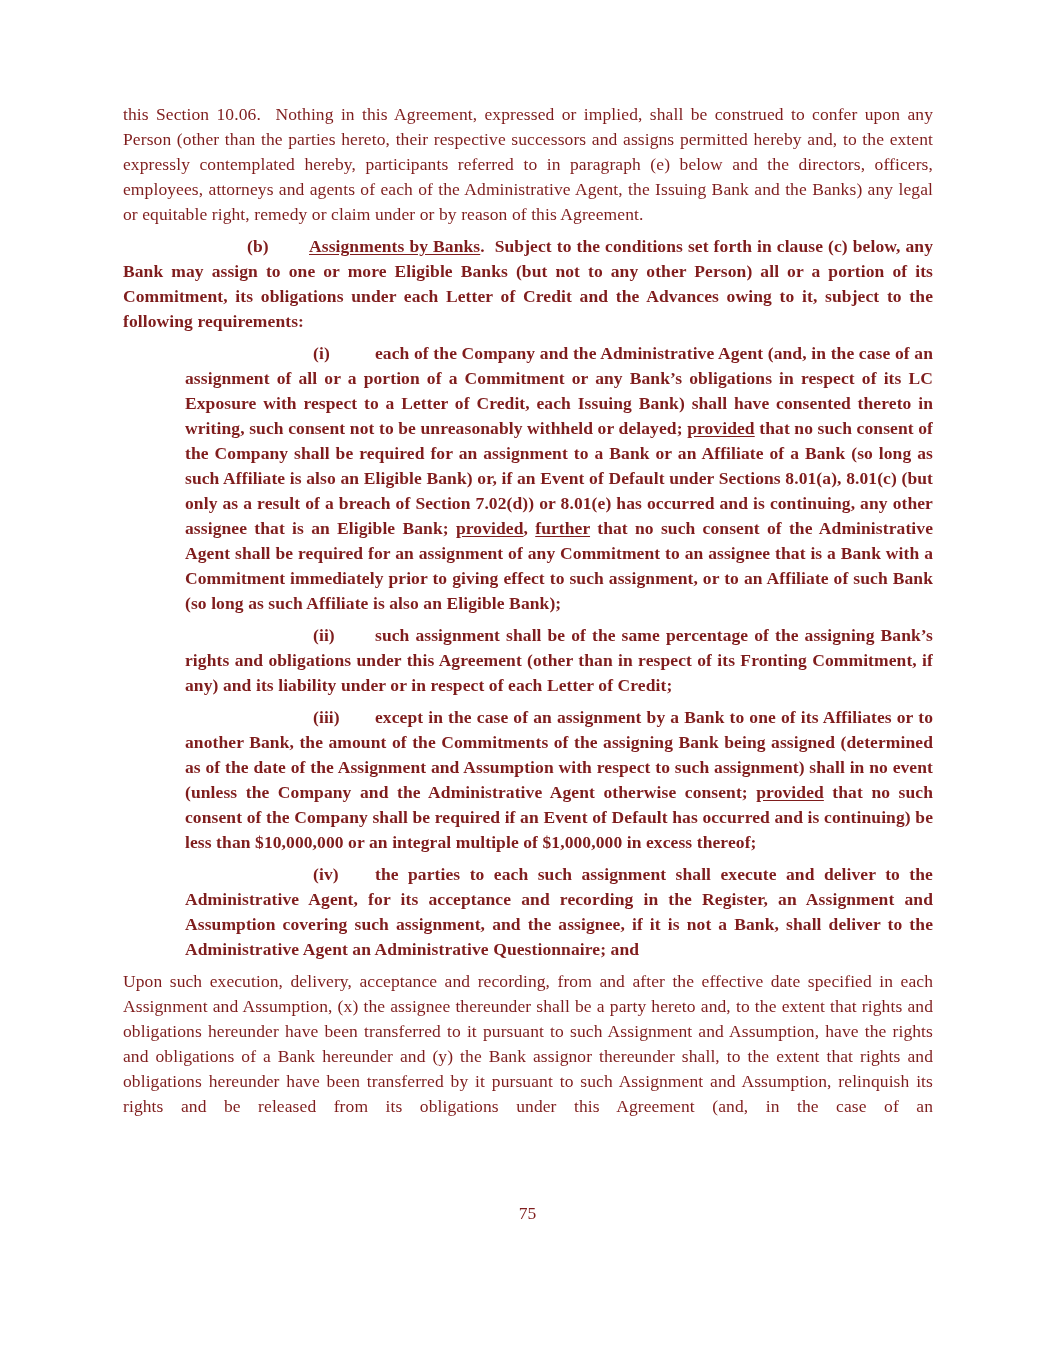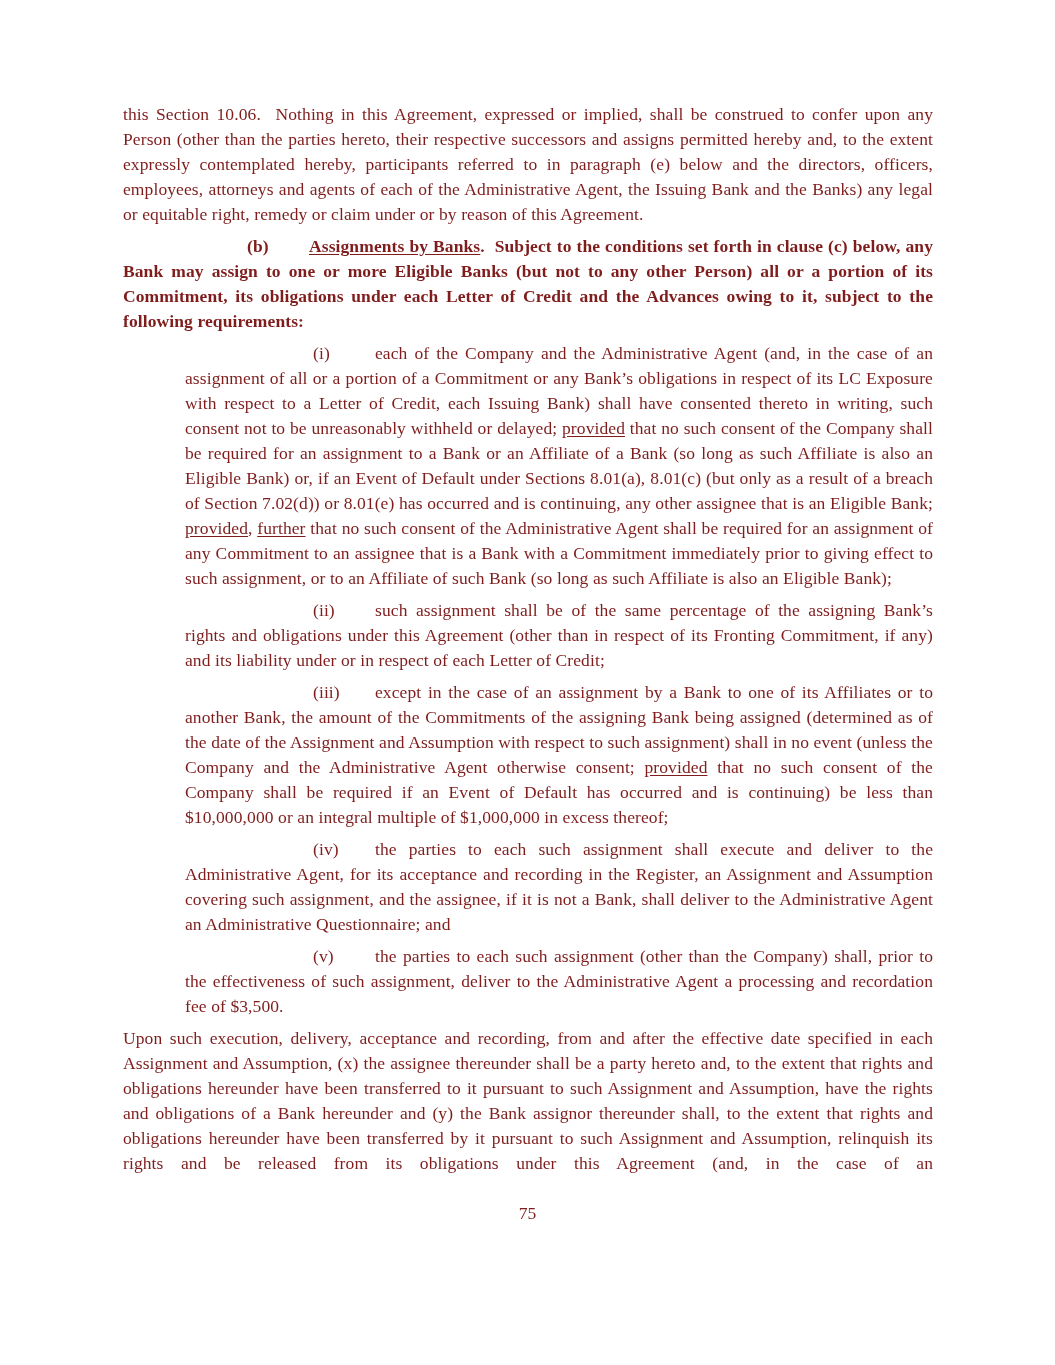--- a/index.html
+++ b/index.html
@@ -31,20 +31,21 @@
   }
   
   p.ind-b {
     text-indent: 124px;
     font-weight: bold;
   }
   
   p.clause {
     margin-left: 62px;
     text-indent: 128px;
+    font-weight: bold;
   }
   
   .label {
     display: inline-block;
     width: 62px;
     text-indent: 0;
   }
   .u {
     text-decoration: underline;
     text-underline-offset: 2px;
@@ -74,20 +75,19 @@
     <p class="doc ind-b"><span class="label">(b)</span><span class="u">Assignments by Banks</span><span>.&nbsp; Subject to the conditions set forth in clause (c) below, any Bank may assign to one or more Eligible Banks (but not to any other Person) all or a portion of its Commitment, its obligations under each Letter of Credit and the Advances owing to it, subject to the following requirements:</span></p>
 
     <p class="doc clause"><span class="label">(i)</span><span>each of the Company and the Administrative Agent (and, in the case of an assignment of all or a portion of a Commitment or any Bank’s obligations in respect of its LC Exposure with respect to a Letter of Credit, each Issuing Bank) shall have consented thereto in writing, such consent not to be unreasonably withheld or delayed; </span><span class="u">provided</span><span> that no such consent of the Company shall be required for an assignment to a Bank or an Affiliate of a Bank (so long as such Affiliate is also an Eligible Bank) or, if an Event of Default under Sections 8.01(a), 8.01(c) (but only as a result of a breach of Section 7.02(d)) or 8.01(e) has occurred and is continuing, any other assignee that is an Eligible Bank; </span><span class="u">provided</span><span>, </span><span class="u">further</span><span> that no such consent of the Administrative Agent shall be required for an assignment of any Commitment to an assignee that is a Bank with a Commitment immediately prior to giving effect to such assignment, or to an Affiliate of such Bank (so long as such Affiliate is also an Eligible Bank);</span></p>
 
     <p class="doc clause"><span class="label">(ii)</span><span>such assignment shall be of the same percentage of the assigning Bank’s rights and obligations under this Agreement (other than in respect of its Fronting Commitment, if any) and its liability under or in respect of each Letter of Credit;</span></p>
 
     <p class="doc clause"><span class="label">(iii)</span><span>except in the case of an assignment by a Bank to one of its Affiliates or to another Bank, the amount of the Commitments of the assigning Bank being assigned (determined as of the date of the Assignment and Assumption with respect to such assignment) shall in no event (unless the Company and the Administrative Agent otherwise consent; </span><span class="u">provided</span><span> that no such consent of the Company shall be required if an Event of Default has occurred and is continuing) be less than $10,000,000 or an integral multiple of $1,000,000 in excess thereof;</span></p>
 
     <p class="doc clause"><span class="label">(iv)</span><span>the parties to each such assignment shall execute and deliver to the Administrative Agent, for its acceptance and recording in the Register, an Assignment and Assumption covering such assignment, and the assignee, if it is not a Bank, shall deliver to the Administrative Agent an Administrative Questionnaire; and</span></p>
 
-    <p class="doc clause"><span class="label">(v)</span><span>the parties to each such assignment (other than the Company) shall, prior to the effectiveness of such assignment, deliver to the Administrative Agent a processing and recordation fee of $3,500.</span></p>
 
     <p class="doc justify-last">Upon such execution, delivery, acceptance and recording, from and after the effective date specified in each Assignment and Assumption, (x) the assignee thereunder shall be a party hereto and, to the extent that rights and obligations hereunder have been transferred to it pursuant to such Assignment and Assumption, have the rights and obligations of a Bank hereunder and (y) the Bank assignor thereunder shall, to the extent that rights and obligations hereunder have been transferred by it pursuant to such Assignment and Assumption, relinquish its rights and be released from its obligations under this Agreement (and, in the case of an</p>
 
   </div>
 
   <div class="page-number">75</div>
 </div>
 
 </body></html>

